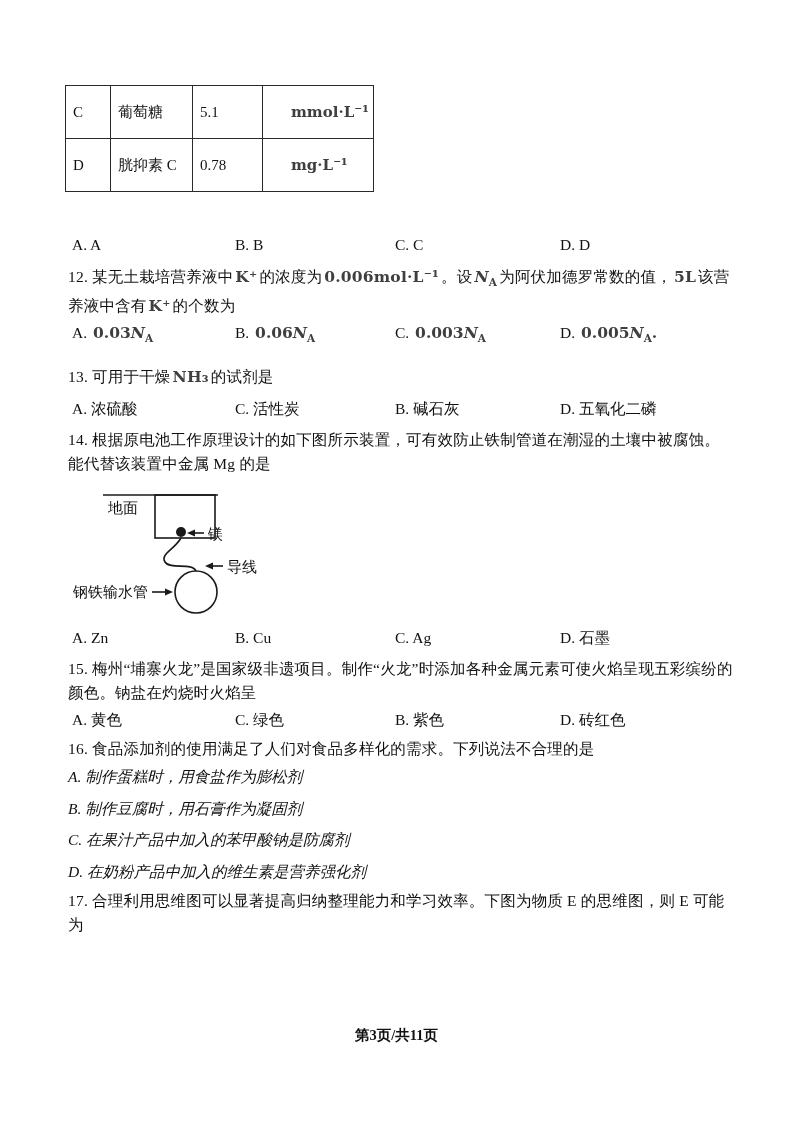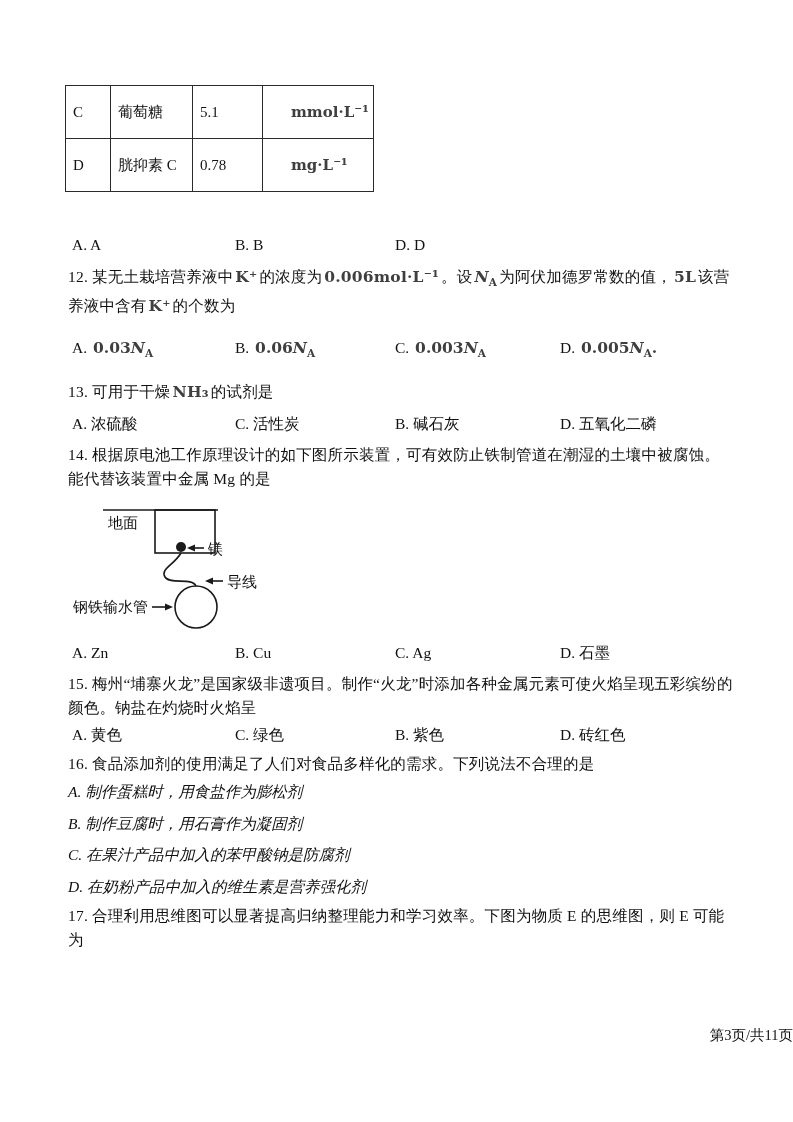--- a/index.html
+++ b/index.html
@@ -17,21 +17,21 @@
   .formula{font-family:"DejaVu Serif",serif;font-weight:600;color:#3f3f3f;margin:0 2px;}
   .qtable .formula{margin:16px;padding-left:28px;}
   .nsym{font-style:italic;font-weight:600;}
   .sub{font-size:10.5px;vertical-align:-4px;font-weight:600;}
   .diagram{margin-left:5px;}
   .diagram svg{display:block;}
   .diagram text{font-size:15px;fill:#111;font-family:inherit;}
   .diagram .stroke{fill:none;stroke:#1a1a1a;stroke-width:1.6;}
   .diagram .fillblack{fill:#1a1a1a;stroke:none;}
   .stacked p{line-height:31.5px;padding-left:3px;font-style:italic;}
-  .footer{position:absolute;top:1026px;left:0;width:793px;text-align:right;font-size:14.5px;font-weight:400;}
+  .footer{position:absolute;top:1026px;left:0;width:793px;text-align:center;font-size:14.5px;font-weight:700;}
 </style>
 </head>
 <body>
 
 <div class="content">
 
   <table class="qtable">
     <colgroup>
       <col class="col-letter">
         <col class="col-name">
@@ -50,26 +50,27 @@
         <td>胱抑素 C</td>
         <td>0.78</td>
         <td class="formula">mg·L⁻¹</td>
       </tr>
     </tbody>
   </table>
 
   <div class="opt-row" style="margin-top:38px">
     <span>A. A</span>
     <span>B. B</span>
+    <span>C. C</span>
     <span>D. D</span>
   </div>
 
   <p class="stem" style="margin-top:5px"><span>12. 某无土栽培营养液中</span><span class="formula">K⁺</span><span>的浓度为</span><span class="formula">0.006mol·L⁻¹</span><span>。设</span><span class="formula"><span class="nsym">N</span><span class="sub">A</span></span><span>为阿伏加德罗常数的值，</span><span class="formula">5L</span><span>该营养液中含有</span><span class="formula">K⁺</span><span>的个数为</span></p>
 
-  <div class="opt-row" style="margin-top:15px">
+  <div class="opt-row" style="">
     <span><span>A.</span> <span class="formula"><span>0.03</span><span class="nsym">N</span><span class="sub">A</span></span></span>
     <span><span>B.</span> <span class="formula"><span>0.06</span><span class="nsym">N</span><span class="sub">A</span></span></span>
     <span><span>C.</span> <span class="formula"><span>0.003</span><span class="nsym">N</span><span class="sub">A</span></span></span>
     <span><span>D.</span> <span class="formula"><span>0.005</span><span class="nsym">N</span><span class="sub">A</span><span>.</span></span></span>
   </div>
 
   <p class="stem" style="margin-top:12px"><span>13. 可用于干燥</span><span class="formula">NH₃</span><span>的试剂是</span></p>
 
   <div class="opt-row" style="margin-top:5px">
     <span>A. 浓硫酸</span>

